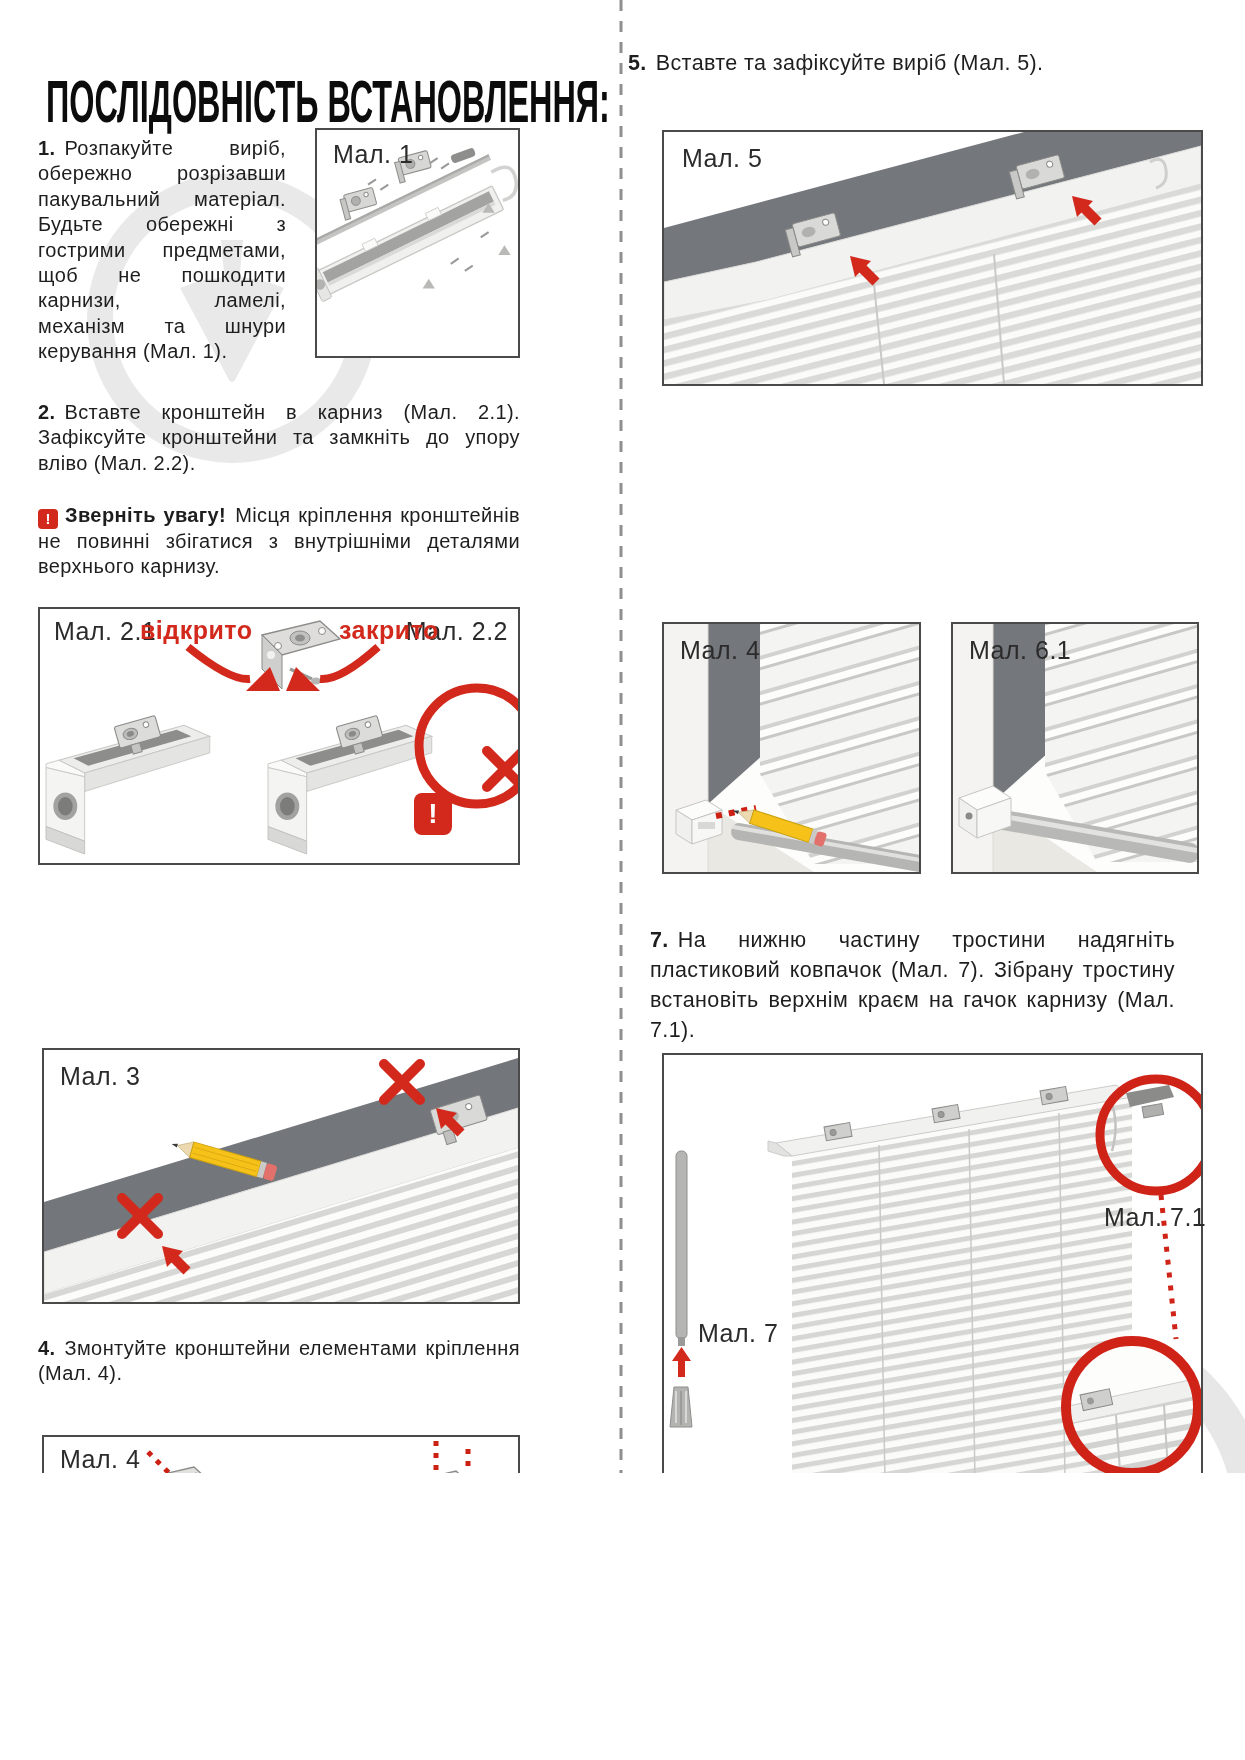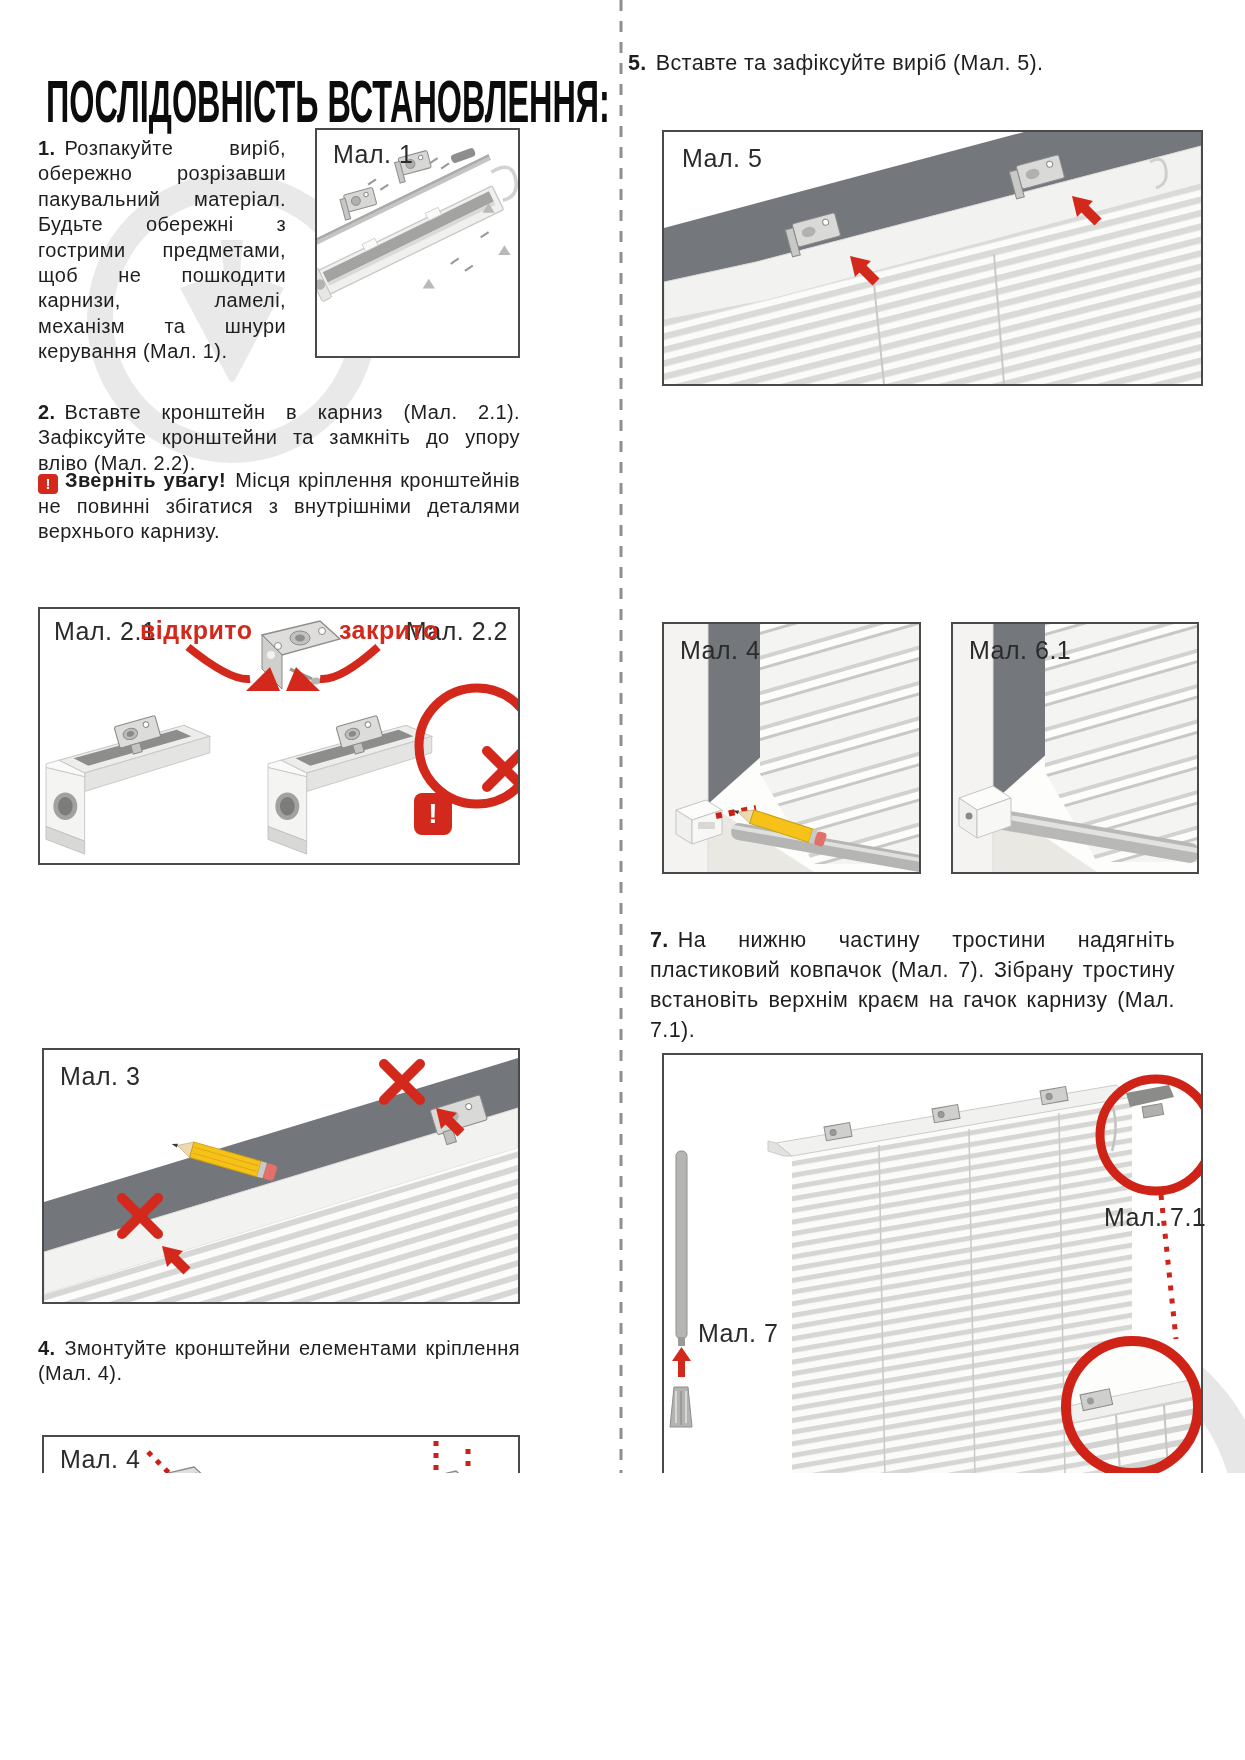--- a/index.html
+++ b/index.html
@@ -103,21 +103,21 @@
             <path d="M120 180 l7 -11 l7 11 z"></path>
           </g>
       </g>
     </svg>
     <div class="fig-label" style="left:16px;top:10px;">Мал. 1</div>
   </div>
 
   <p class="step step-left" style="left:38px;top:400px;width:482px;">
     <b>2.</b><span>Вставте кронштейн в карниз (Мал. 2.1). Зафіксуйте кронштейни та замкніть до упору вліво (Мал. 2.2).</span>
   </p>
-  <p class="step step-left" style="left:38px;top:468px;width:482px;">
+  <p class="step step-left" style="left:38px;top:503px;width:482px;">
     <span class="wicon">!</span><b>Зверніть увагу!</b><span>Місця кріплення кронштейнів не повинні збігатися з внутрішніми деталями верхнього карнизу.</span>
   </p>
 
   <div class="fig" style="left:38px;top:607px;width:482px;height:258px;">
     <svg width="478" height="254" viewBox="0 0 478 254">
       <defs>
         <g id="rail2">
           <polygon points="14,60 150,22 178,34 42,74" fill="#ededeb" stroke="#c6c6c4" stroke-width="1.2"></polygon>
           <polygon points="30,58 142,27 158,34 46,66" fill="#8d8d8b"></polygon>
           <polygon points="42,74 178,34 178,52 42,94" fill="#e4e4e2" stroke="#c6c6c4"></polygon>

